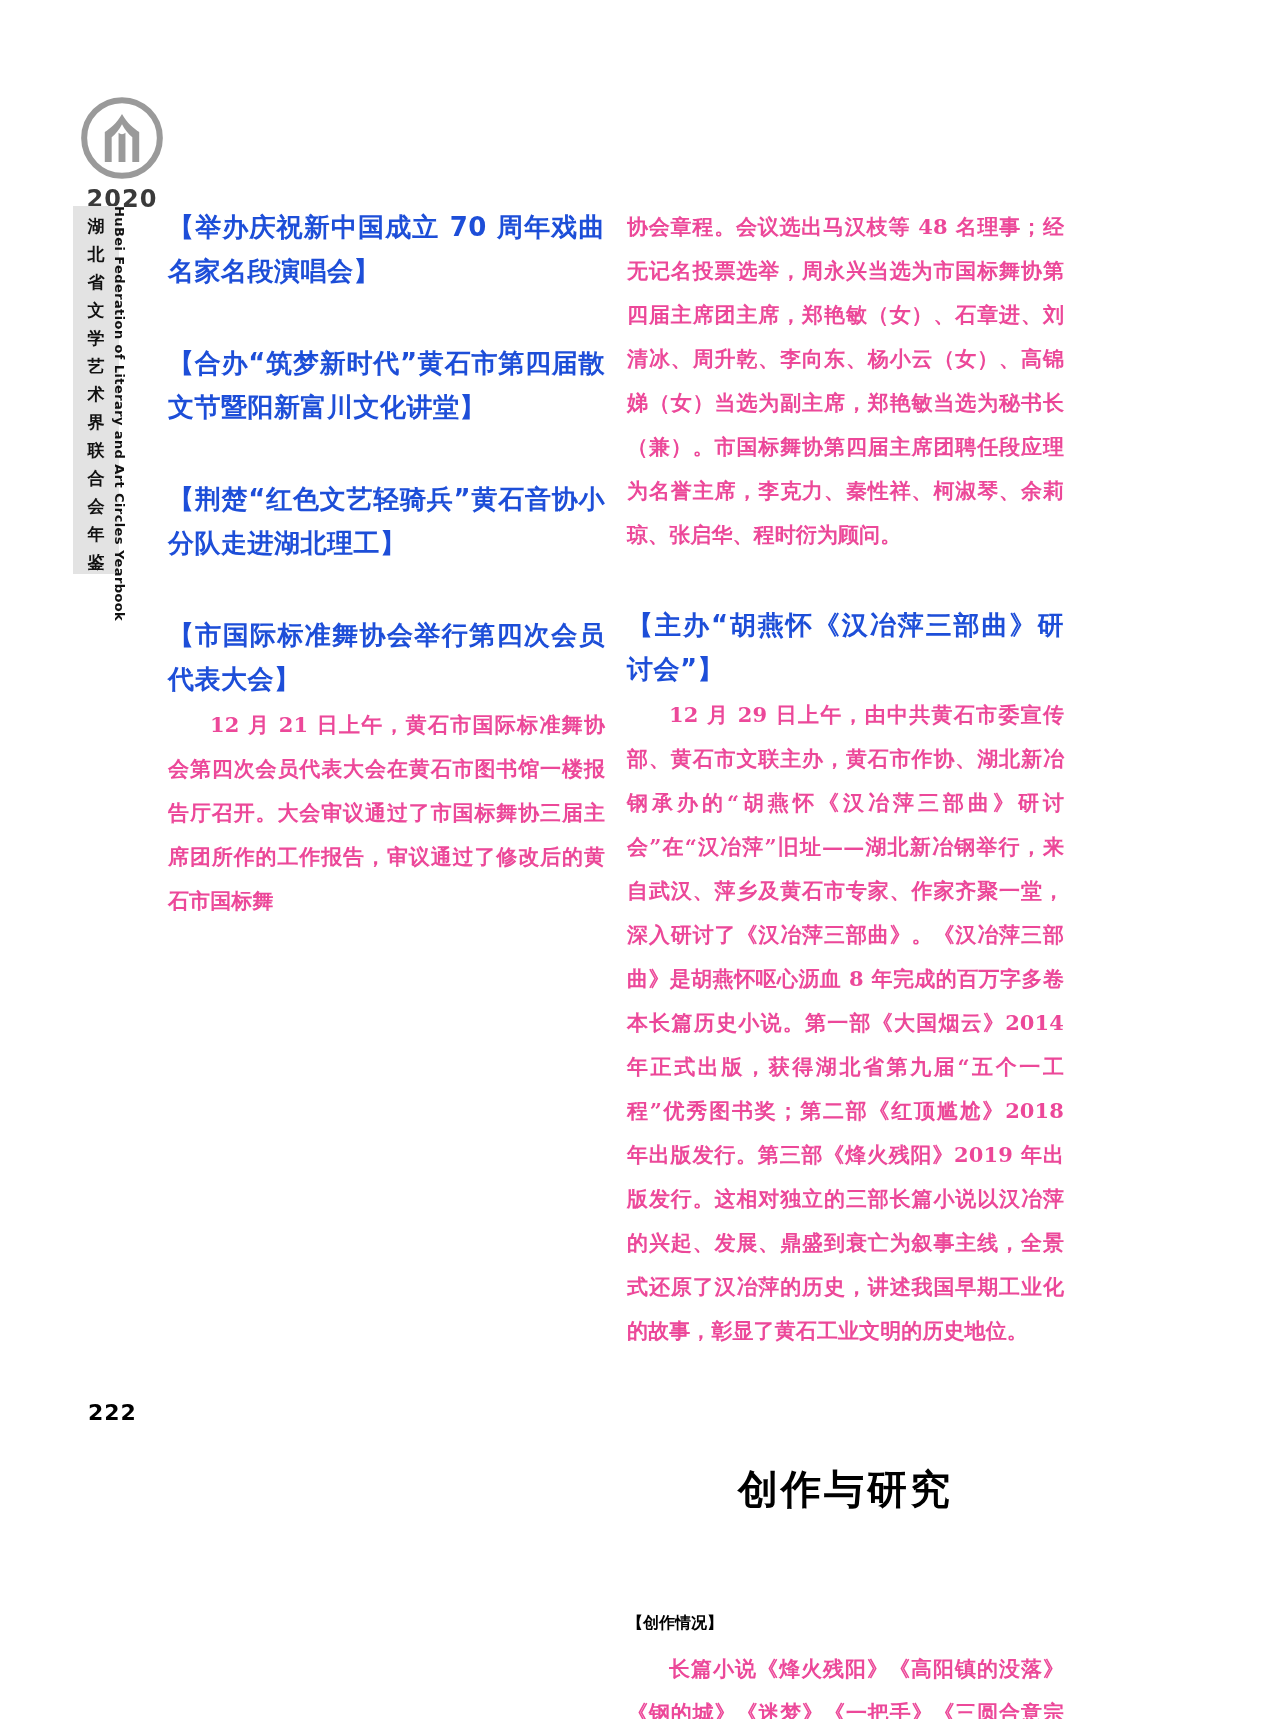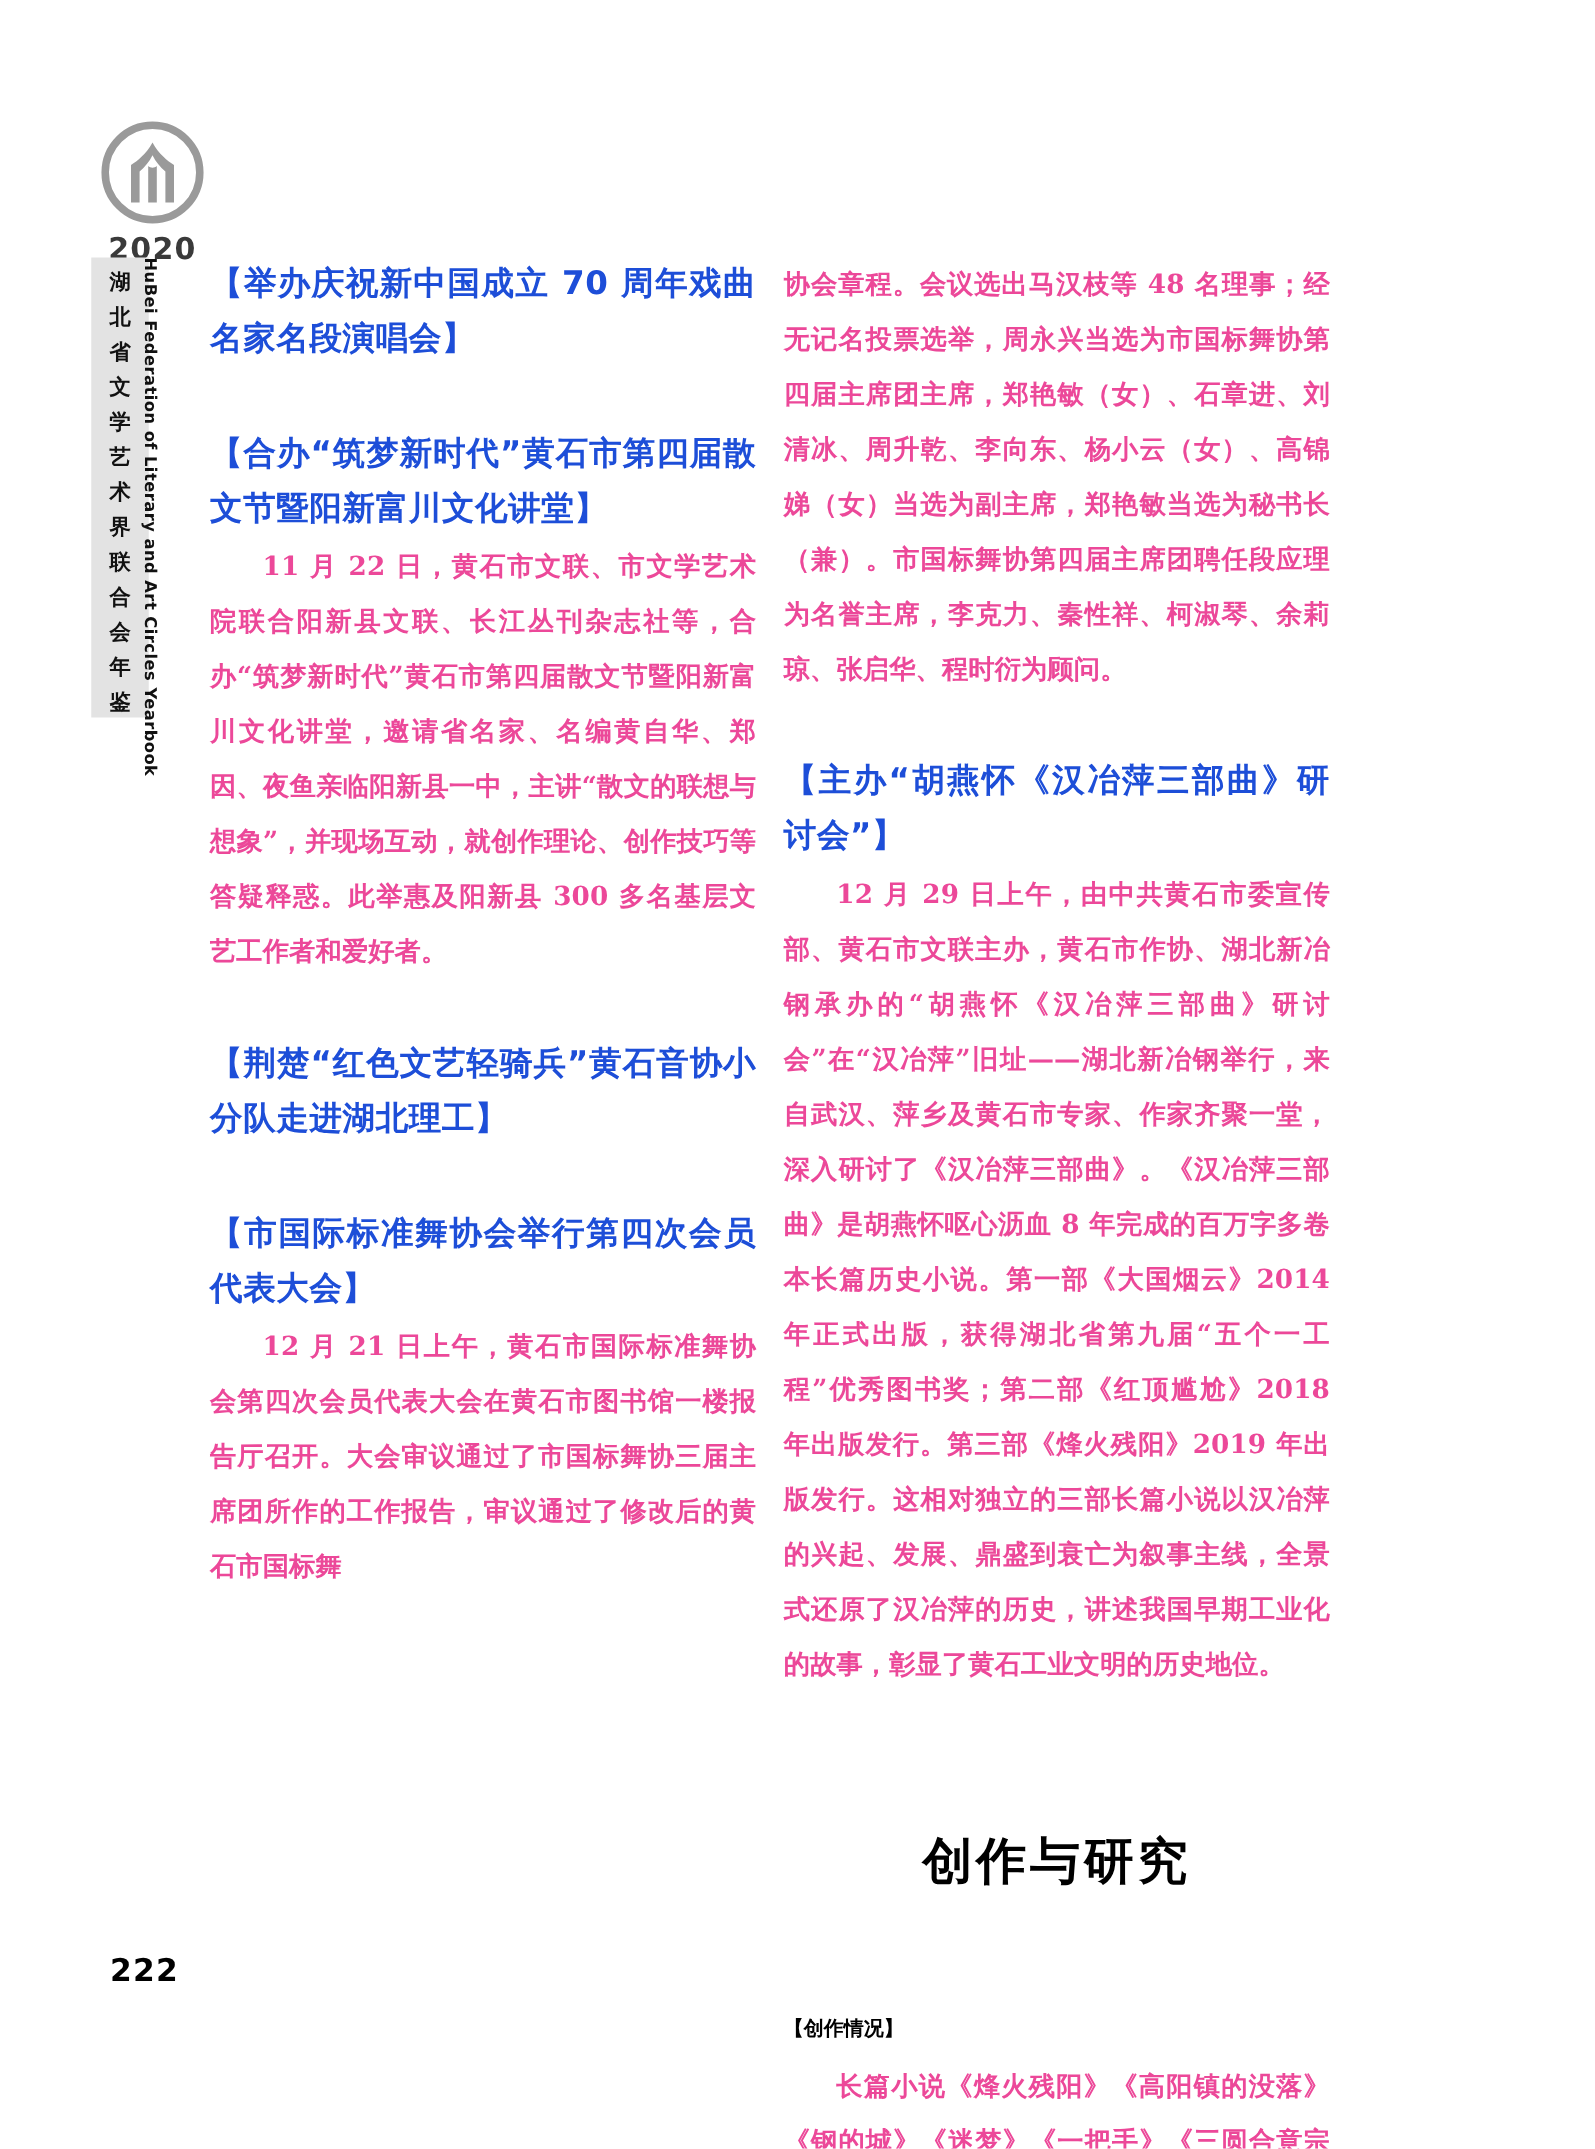--- a/index.html
+++ b/index.html
@@ -83,24 +83,24 @@
     font-weight: bold;
     font-size: 13px;
     letter-spacing: 0.4px;
     color: #111;
     white-space: nowrap;
   }
 
   .page-number {
     position: absolute;
     left: 88px;
-    top: 1562px;
-    font-family: "DejaVu Sans", sans-serif;
-    font-weight: bold;
-    font-size: 25px;
+    top: 1400px;
+    font-family: "DejaVu Sans", sans-serif;
+    font-weight: bold;
+    font-size: 22px;
     color: #000;
     letter-spacing: 1px;
   }
 
   
   .col {
     position: absolute;
     top: 205px;
     width: 437px;
   }
@@ -195,21 +195,20 @@
 
   <div class="page-number">222</div>
 
   <div class="col col-left">
 
     <h2 class="sec-head">【举办庆祝新中国成立 70 周年戏曲名家名段演唱会】</h2>
 
     <div class="gap-md"></div>
 
     <h2 class="sec-head">【合办“筑梦新时代”黄石市第四届散文节暨阳新富川文化讲堂】</h2>
-    <p class="body-p">11 月 22 日，黄石市文联、市文学艺术院联合阳新县文联、长江丛刊杂志社等，合办“筑梦新时代”黄石市第四届散文节暨阳新富川文化讲堂，邀请省名家、名编黄自华、郑因、夜鱼亲临阳新县一中，主讲“散文的联想与想象”，并现场互动，就创作理论、创作技巧等答疑释惑。此举惠及阳新县 300 多名基层文艺工作者和爱好者。</p>
 
     <div class="gap-md"></div>
 
     <h2 class="sec-head">【荆楚“红色文艺轻骑兵”黄石音协小分队走进湖北理工】</h2>
 
     <div class="gap-md"></div>
 
     <h2 class="sec-head">【市国际标准舞协会举行第四次会员代表大会】</h2>
     <p class="body-p">12 月 21 日上午，黄石市国际标准舞协会第四次会员代表大会在黄石市图书馆一楼报告厅召开。大会审议通过了市国标舞协三届主席团所作的工作报告，审议通过了修改后的黄石市国标舞</p>
   </div>

